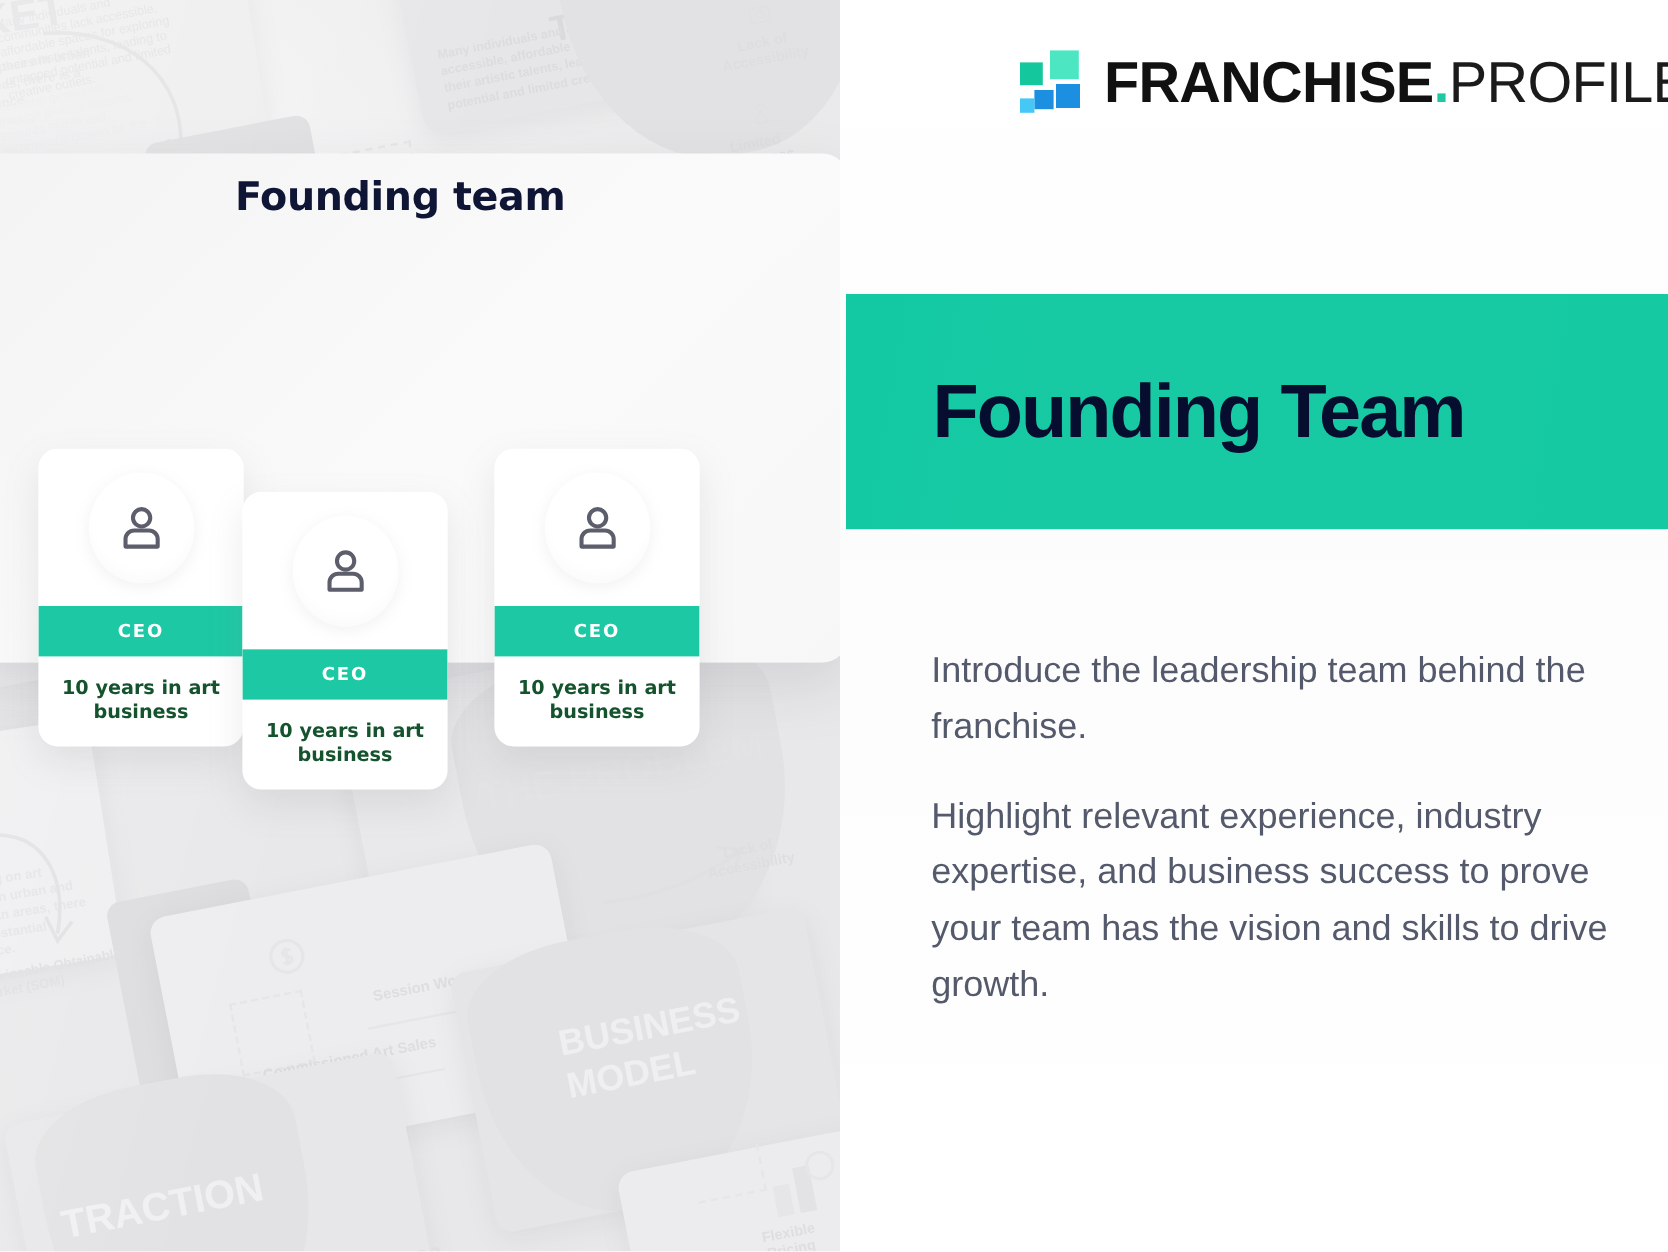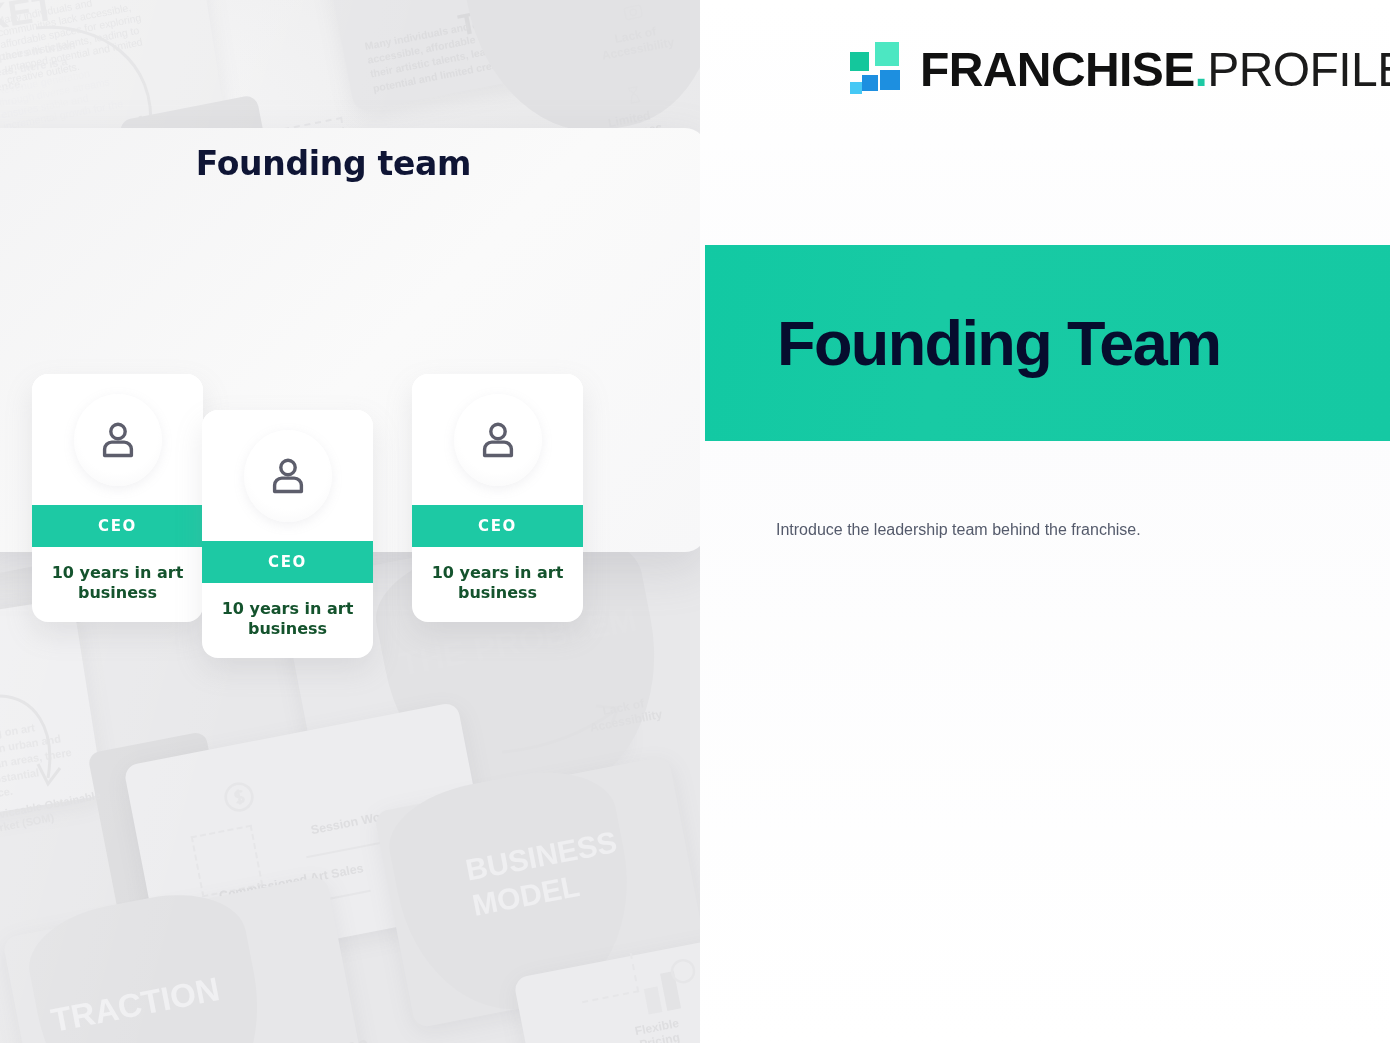--- a/index.html
+++ b/index.html
@@ -214,23 +214,23 @@
     font-size:63px;
     font-weight:700;
     letter-spacing:-1.6px;
     color:#060d2e;
     font-family:"Liberation Sans", sans-serif;
     line-height:1;
   }
 
   .body-copy{
     position:absolute;
-    left:76px; top:518px;
+    left:76px; top:536px;
     width:570px;
-    font-size:16px;
+    font-size:30px;
     line-height:1.56;
     color:#545a6b;
     font-family:"Liberation Sans", sans-serif;
   }
   .body-copy p + p{ margin-top:28px; }
 </style>
 </head>
 <body>
 
 <div id="slide">
@@ -396,17 +396,18 @@
         <span class="lt-bold">FRANCHISE</span><span class="lt-dot">.</span><span class="lt-light">PROFILES</span>
       </div>
     </div>
 
     <div class="banner">
       <h1>Founding Team</h1>
     </div>
 
     <div class="body-copy">
       <p>Introduce the leadership team behind the franchise.</p>
+      <p>Highlight relevant experience, industry expertise, and business success to prove your team has the vision and skills to drive growth.</p>
     </div>
 
   </div>
 
 </div>
 
 </body></html>

